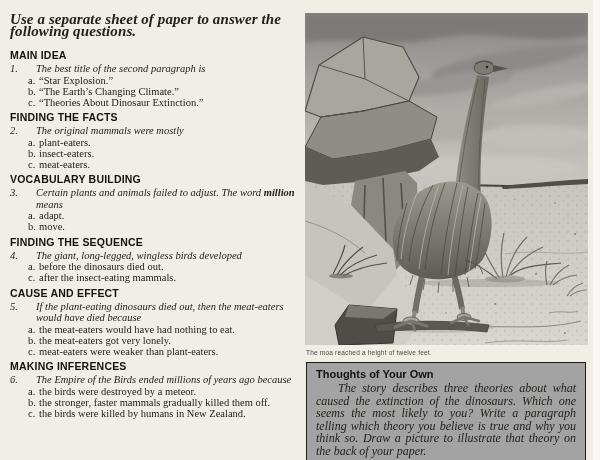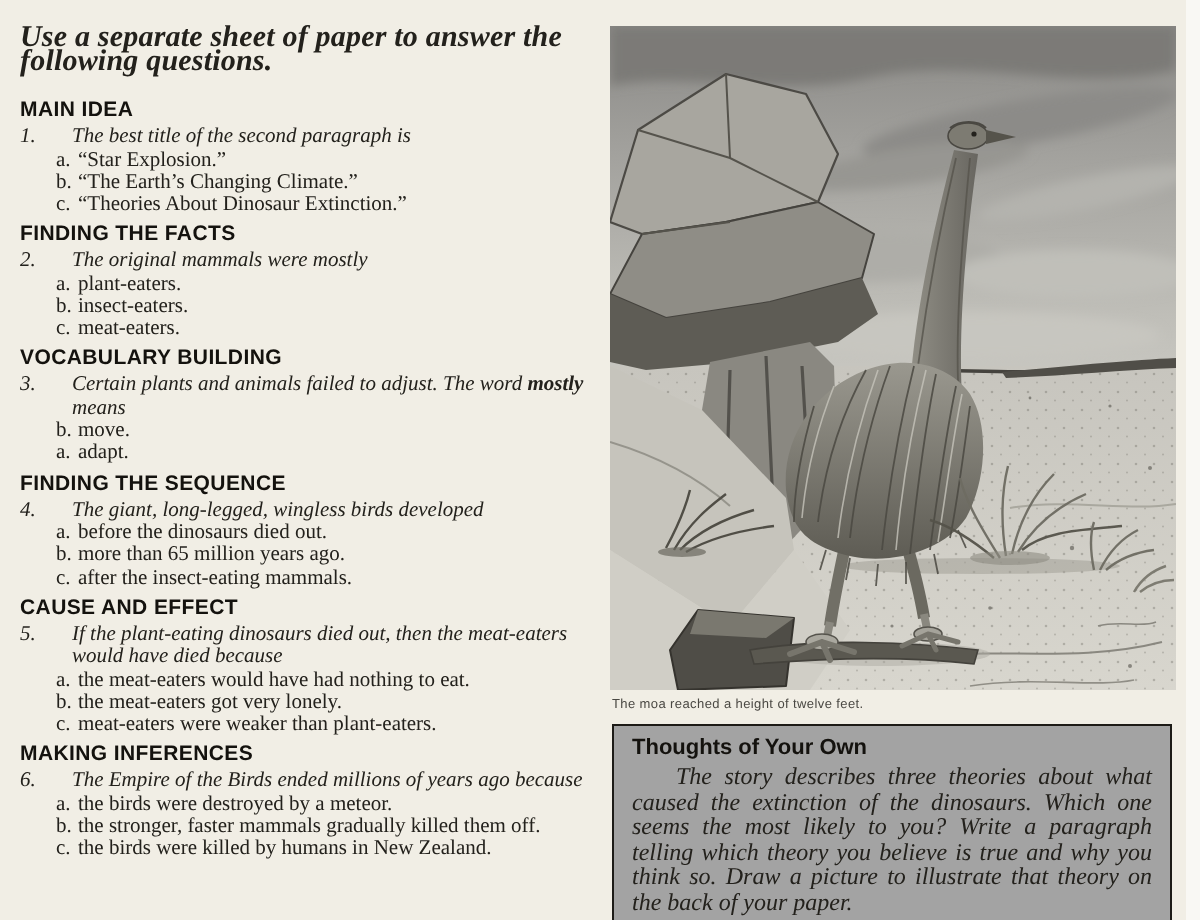--- a/index.html
+++ b/index.html
@@ -75,36 +75,35 @@
         <div class="choice"><span class="cl">b.</span><span>insect-eaters.</span></div>
         <div class="choice"><span class="cl">c.</span><span>meat-eaters.</span></div>
       </div>
     </div>
   </div>
 
   <div class="qsec">
     <h3 class="sec-h">VOCABULARY BUILDING</h3>
     <div class="q">
       <span class="qnum">3.</span>
-      <p class="prompt"><span>Certain plants and animals failed to adjust. The word </span><b>mostly</b><span> means</span></p>
-      <div class="choices">
+      <p class="prompt"><span>Certain plants and animals failed to adjust. The word </span><b>million</b><span> means</span></p>
+      <div class="choices">
+        <div class="choice"><span class="cl">a.</span><span>adapt.</span></div>
         <div class="choice"><span class="cl">b.</span><span>move.</span></div>
-        <div class="choice"><span class="cl">a.</span><span>adapt.</span></div>
       </div>
     </div>
   </div>
 
   <div class="qsec">
     <h3 class="sec-h">FINDING THE SEQUENCE</h3>
     <div class="q">
       <span class="qnum">4.</span>
       <p class="prompt"><span>The giant, long-legged, wingless birds developed</span><b></b><span></span></p>
       <div class="choices">
         <div class="choice"><span class="cl">a.</span><span>before the dinosaurs died out.</span></div>
-        <div class="choice"><span class="cl">b.</span><span>more than 65 million years ago.</span></div>
         <div class="choice"><span class="cl">c.</span><span>after the insect-eating mammals.</span></div>
       </div>
     </div>
   </div>
 
   <div class="qsec">
     <h3 class="sec-h">CAUSE AND EFFECT</h3>
     <div class="q">
       <span class="qnum">5.</span>
       <p class="prompt"><span>If the plant-eating dinosaurs died out, then the meat-eaters would have died because</span><b></b><span></span></p>

